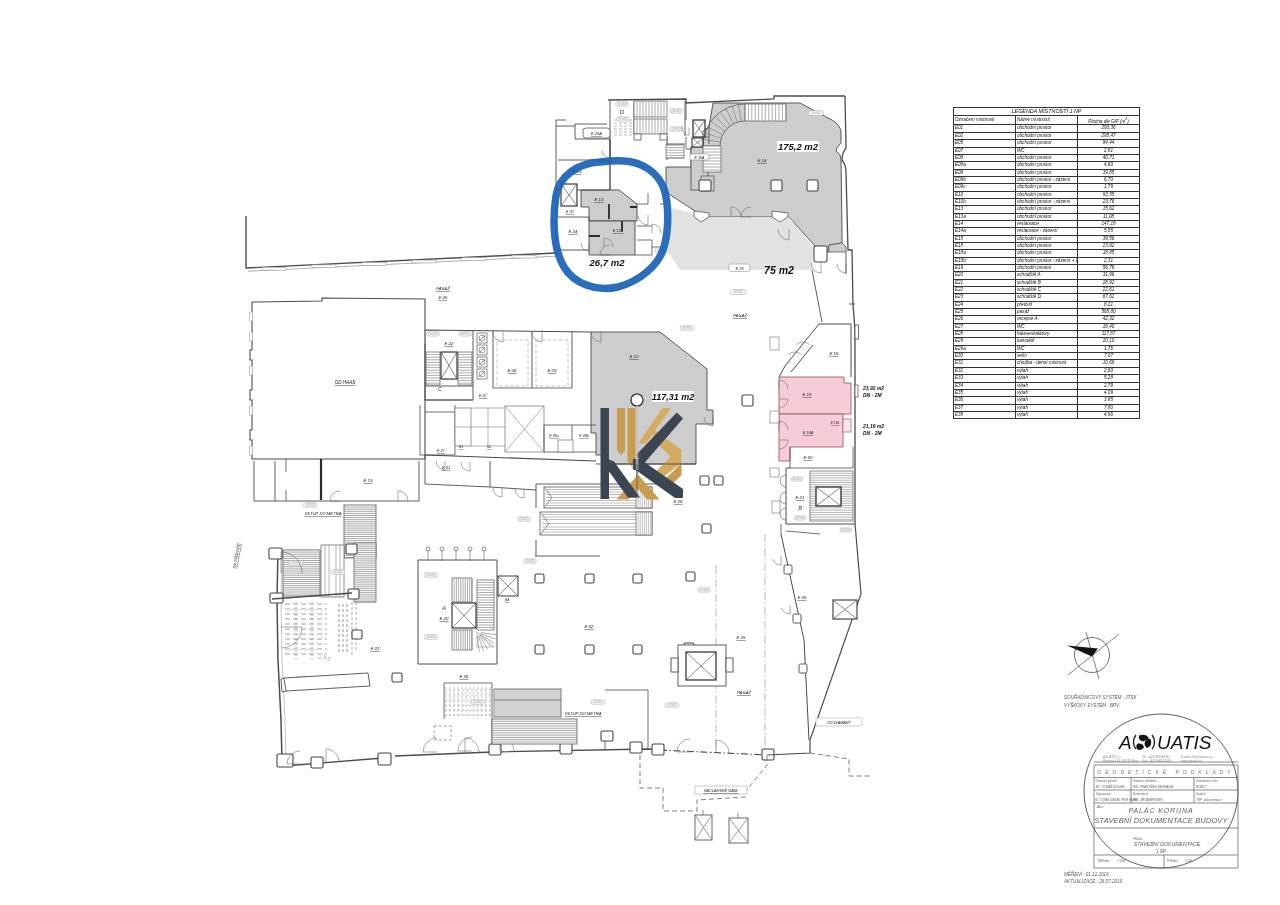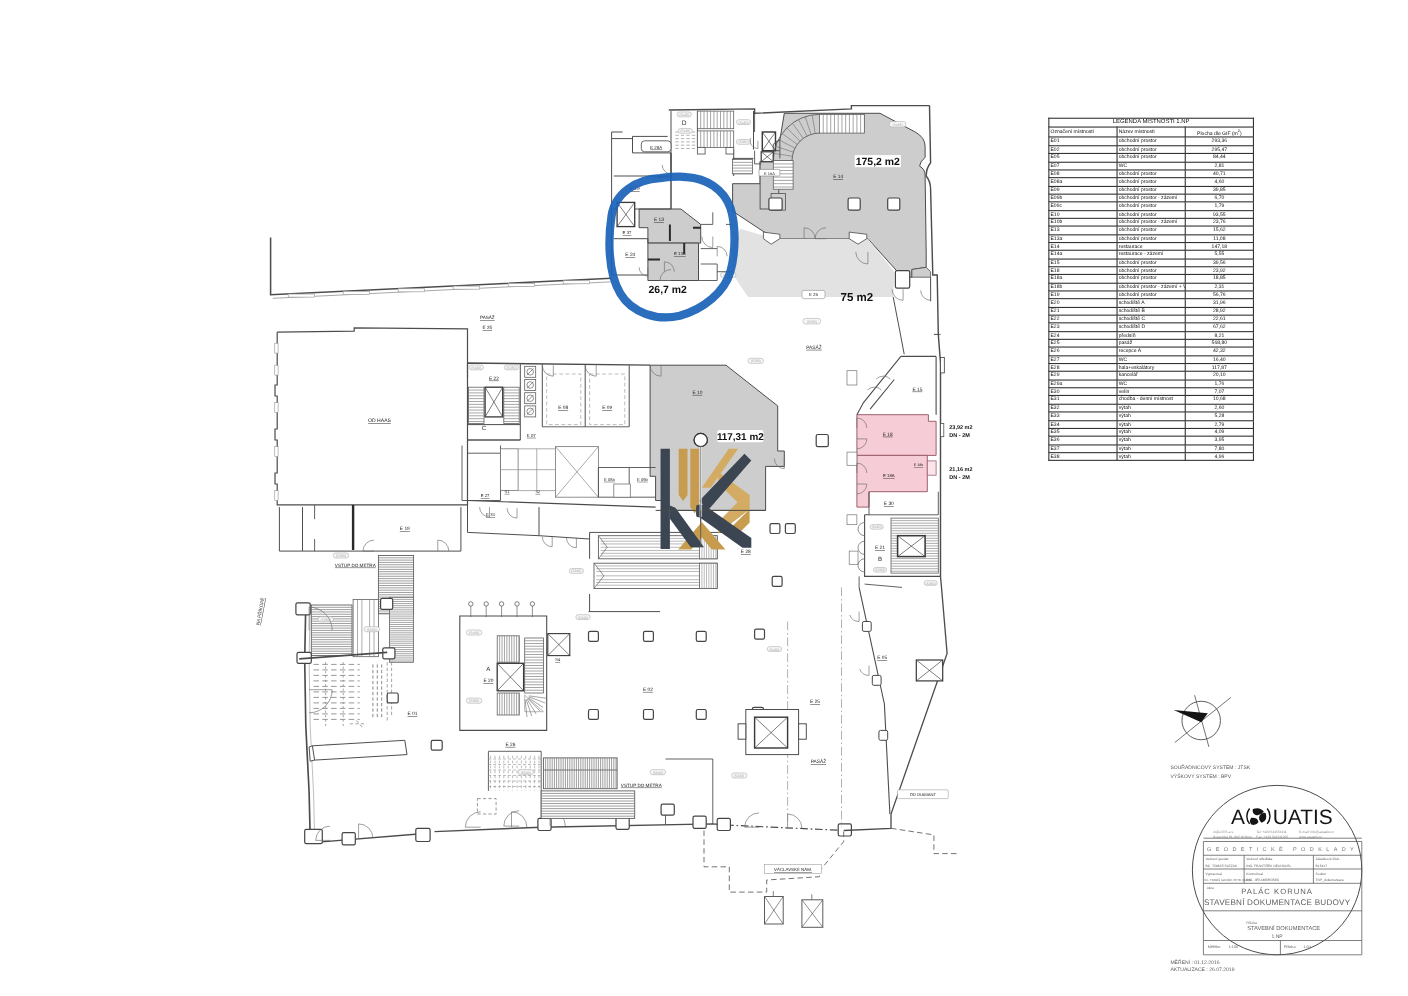--- a/index.html
+++ b/index.html
@@ -1,16 +1,16 @@
 <!DOCTYPE html>
 <html><head><meta charset="utf-8">
 <style>
 html,body{margin:0;padding:0;background:#fff;width:1280px;height:905px;overflow:hidden;
 font-family:"Liberation Sans",sans-serif;}
-#page{position:relative;width:1280px;height:811px;background:#ffffff;}
+#page{position:relative;width:1280px;height:811px;background:#ffffff;font-style:italic;}
 #legend{position:absolute;left:953px;top:107px;width:187px;}
 #legend table{border-collapse:collapse;width:187px;table-layout:fixed;}
 #legend td{border:0.7px solid #333;font-size:4.6px;line-height:6.35px;height:6.35px;padding:0 1px;color:#111;
 white-space:nowrap;overflow:hidden;}
 #legend td.hdr{text-align:center;font-size:5.4px;height:6.6px;}
 #legend td.ch{font-size:4.6px;}
 #legend .c1{width:51px;}
 #legend .c2{width:80px;}
 #legend .c3{width:52px;text-align:center;}
 #legend .sup{font-size:3.4px;vertical-align:super;}

